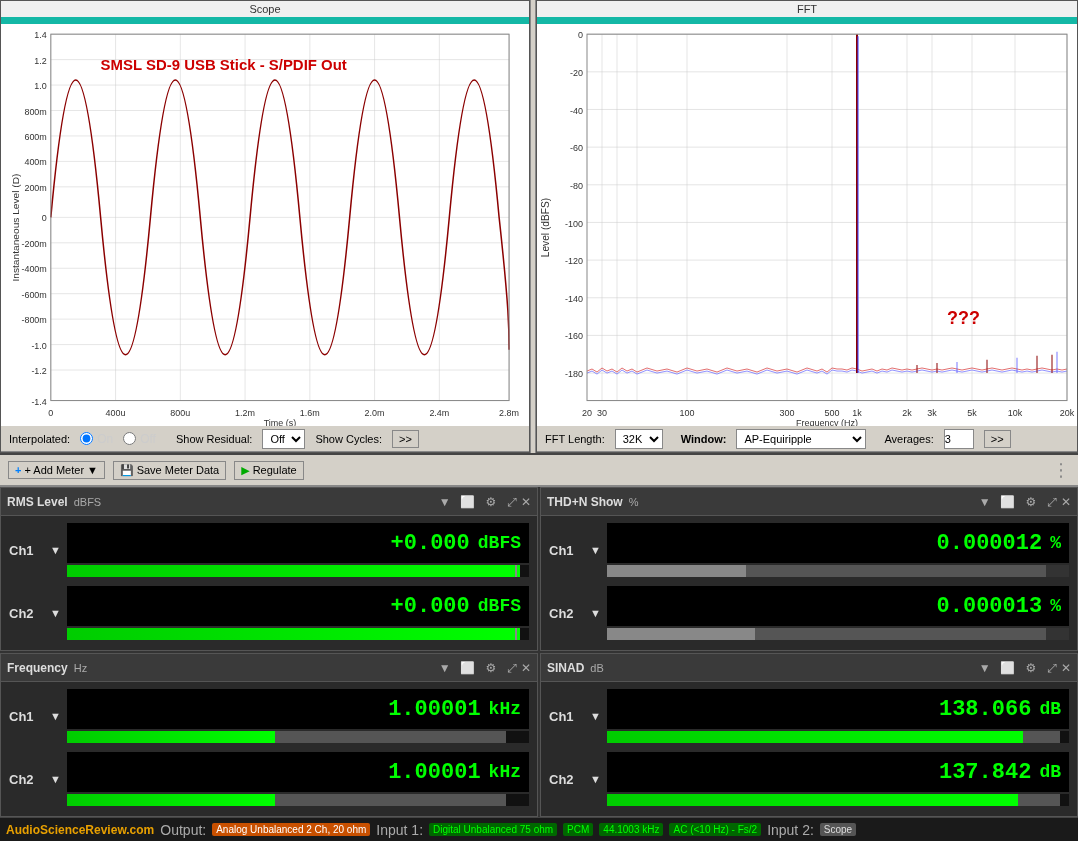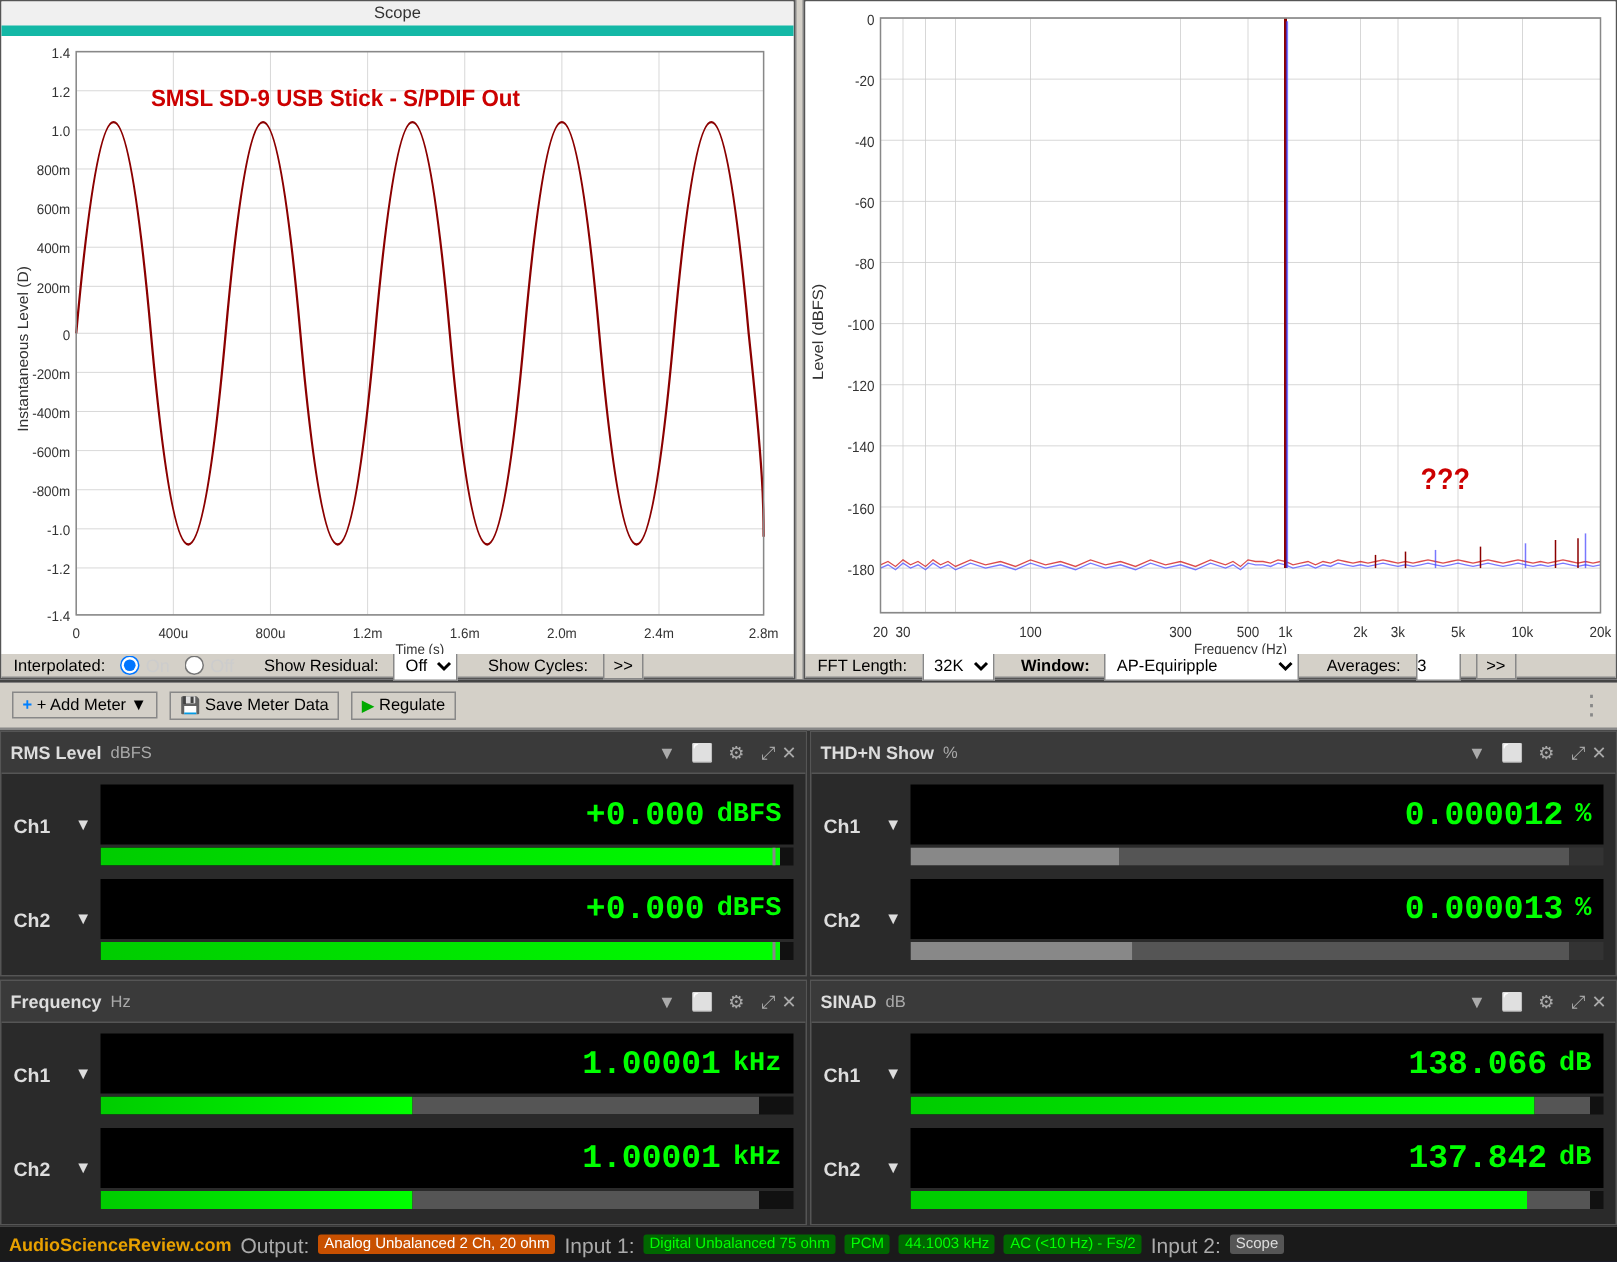--- a/index.html
+++ b/index.html
@@ -48,21 +48,21 @@
     }
 
     
     .controls-bar {
       display: flex;
       align-items: center;
       background: #d4d0c8;
       border-bottom: 1px solid #888;
       padding: 3px 8px;
       gap: 10px;
-      height: 16px;
+      height: 26px;
     }
 
     .controls-bar label {
       color: #000;
       font-size: 11px;
     }
 
     .radio-group {
       display: flex;
       align-items: center;
@@ -379,28 +379,31 @@
           <span>On</span>
         </div>
         <div class="radio-group">
           <input type="radio" name="interp" style="">
           <span>Off</span>
         </div>
         <label style="margin-left:10px;">Show Residual:</label>
         <select class="ctrl-select">
           <option>Off</option>
         </select>
-        <label style="margin-left:10px;">Show Cycles:</label>
+        <label style="">Show Cycles:</label>
         <button class="toolbar-btn">&gt;&gt;</button>
       </div>
     </div>
 
     <div class="graph-separator"></div>
 
     <div class="graph-panel" style="flex:1;">
+      <div class="graph-title">
+        <span>FFT</span>
+      </div>
       <div class="graph-content">
         <svg class="grid-svg" viewBox="0 0 540 395" preserveAspectRatio="none">
           <rect width="540" height="395" fill="white"></rect>
 
           <text x="12" y="200" transform="rotate(-90, 12, 200)" font-size="10" fill="#333" text-anchor="middle" font-family="Arial">Level (dBFS)</text>
 
           <line x1="50" y1="10" x2="530" y2="10" stroke="#ccc" stroke-width="0.5"></line>
           <line x1="50" y1="47" x2="530" y2="47" stroke="#ccc" stroke-width="0.5"></line>
           <line x1="50" y1="84" x2="530" y2="84" stroke="#ccc" stroke-width="0.5"></line>
           <line x1="50" y1="121" x2="530" y2="121" stroke="#ccc" stroke-width="0.5"></line>

